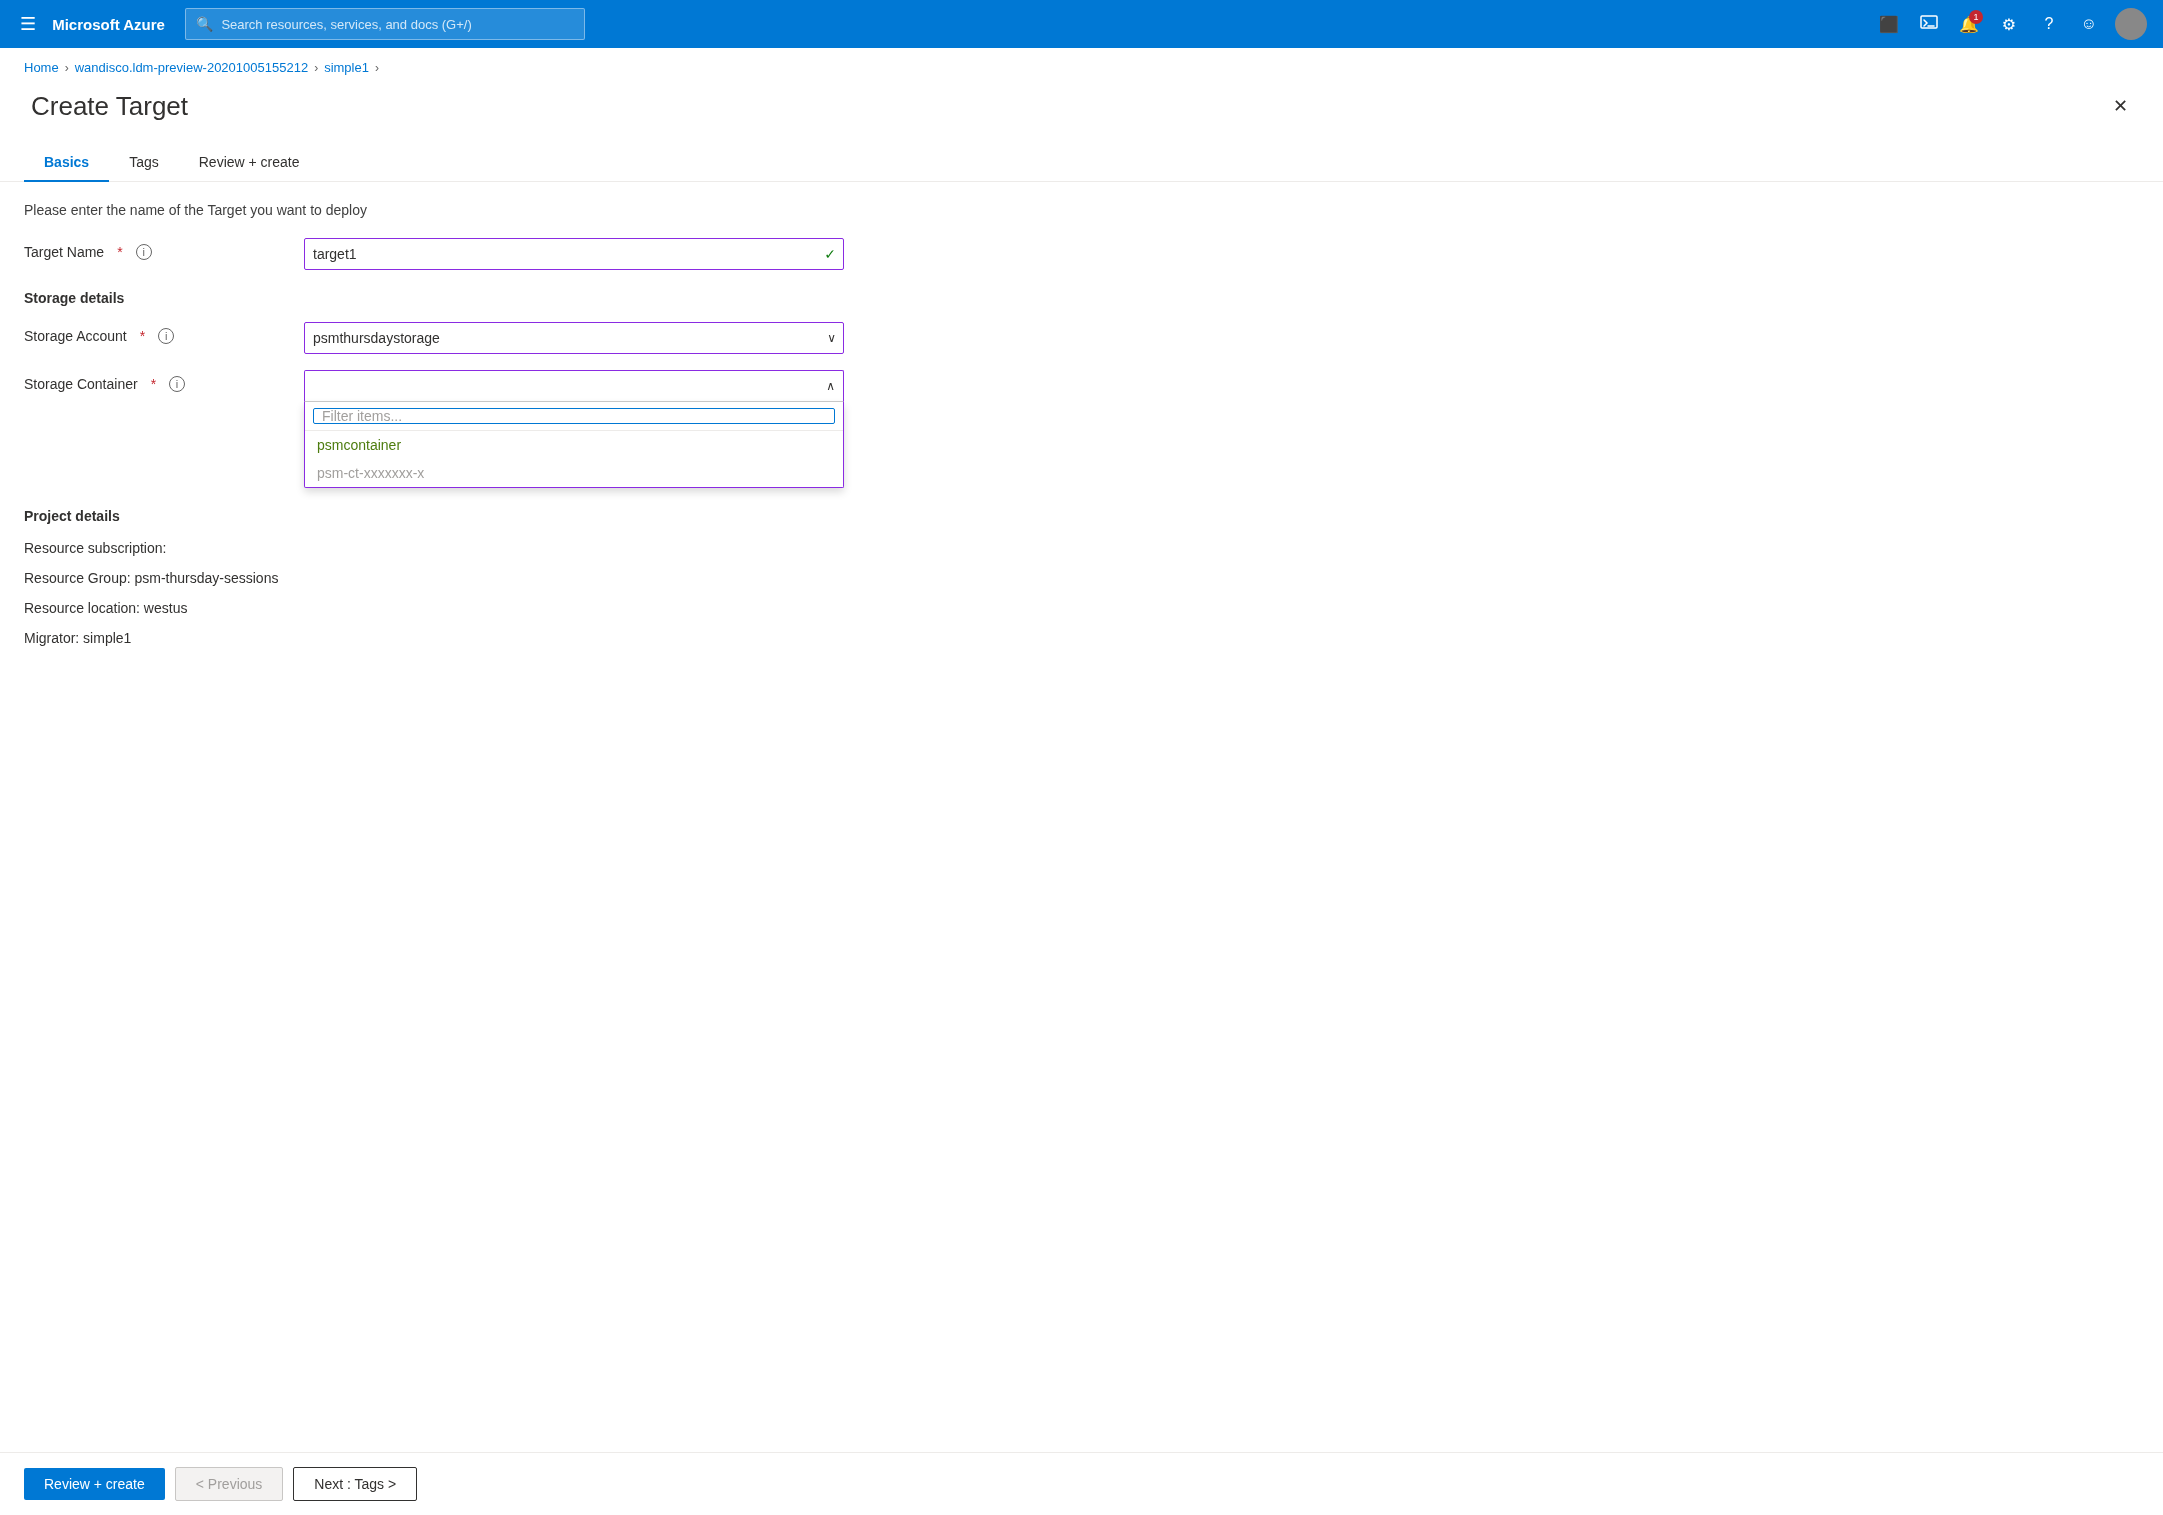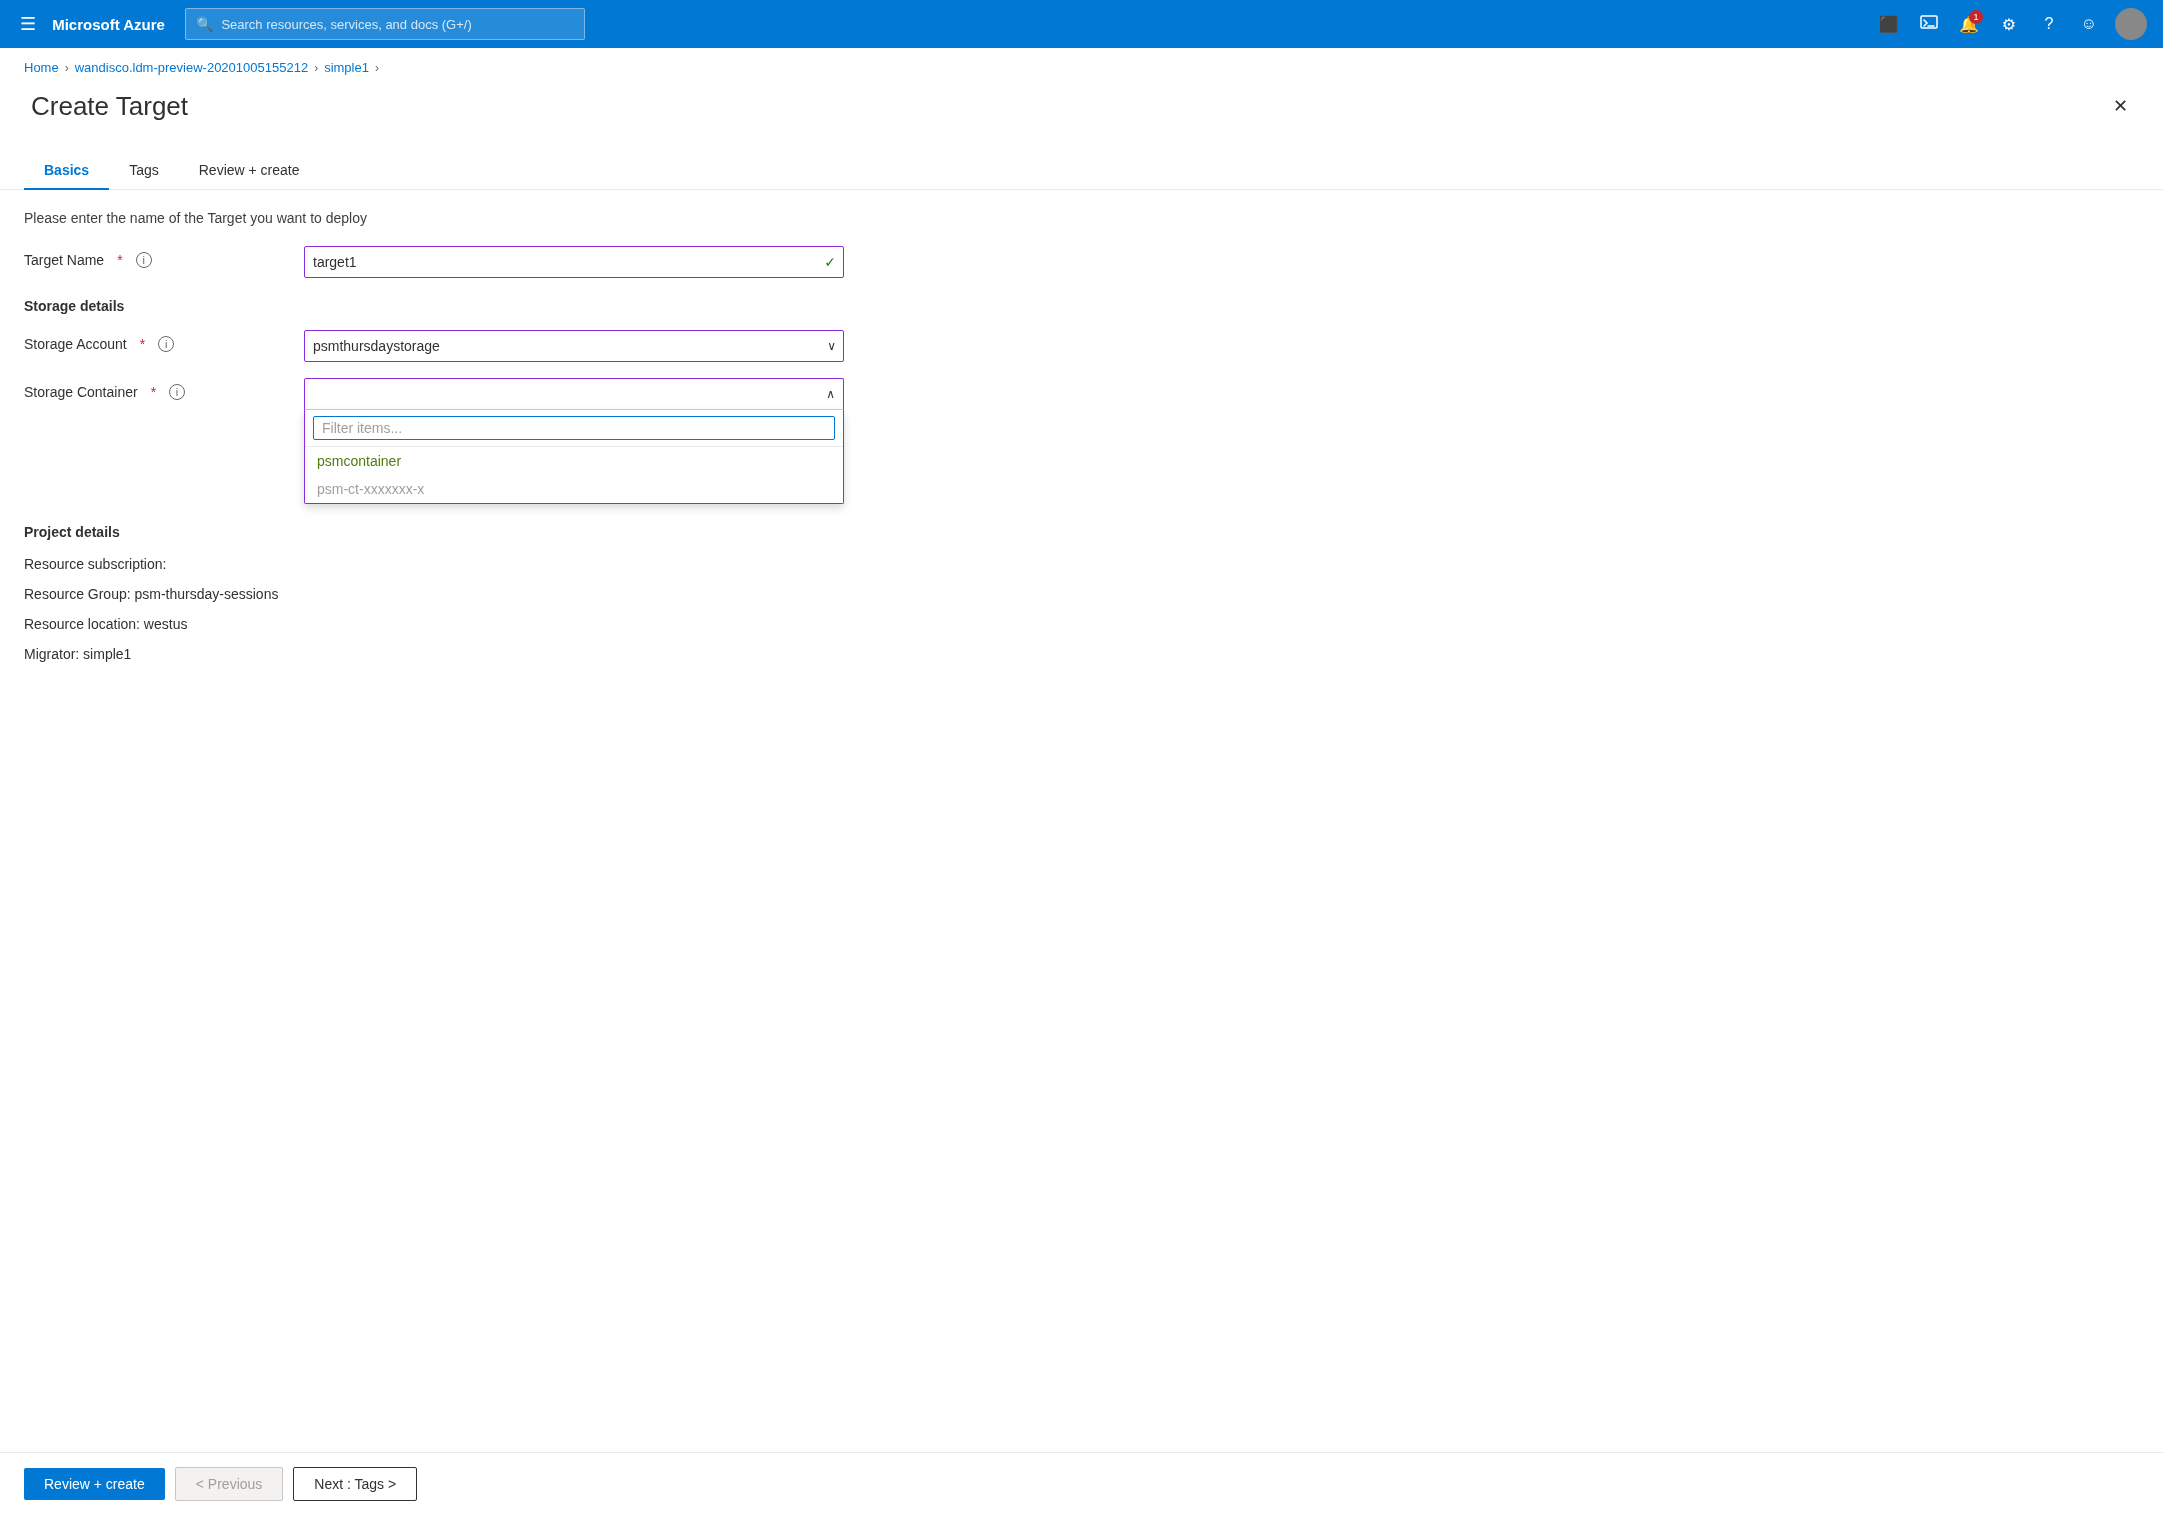--- a/index.html
+++ b/index.html
@@ -124,21 +124,20 @@
       border-bottom: 1px solid #edebe9;
       gap: 0;
     }
     .tab {
       padding: 8px 20px 10px;
       cursor: pointer;
       font-size: 14px;
       color: #323130;
       border-bottom: 2px solid transparent;
       margin-bottom: -1px;
-      margin-top: 8px;
     }
     .tab.active {
       border-bottom: 2px solid #0078d4;
       color: #0078d4;
       font-weight: 600;
     }
 
     
     .form-content {
       padding: 20px 24px;
@@ -246,21 +245,21 @@
       background: #fff;
       box-shadow: 0 4px 8px rgba(0,0,0,0.15);
       position: relative;
       z-index: 10;
     }
     .dropdown-filter-wrap {
       padding: 6px 8px;
     }
     .dropdown-filter {
       width: 100%;
-      height: 24px;
+      height: 16px;
       border: 1px solid #0078d4;
       border-radius: 2px;
       padding: 0 8px;
       font-size: 14px;
       outline: none;
       color: #323130;
     }
     .dropdown-filter::placeholder { color: #a19f9d; }
     .dropdown-item {
       padding: 6px 12px;

